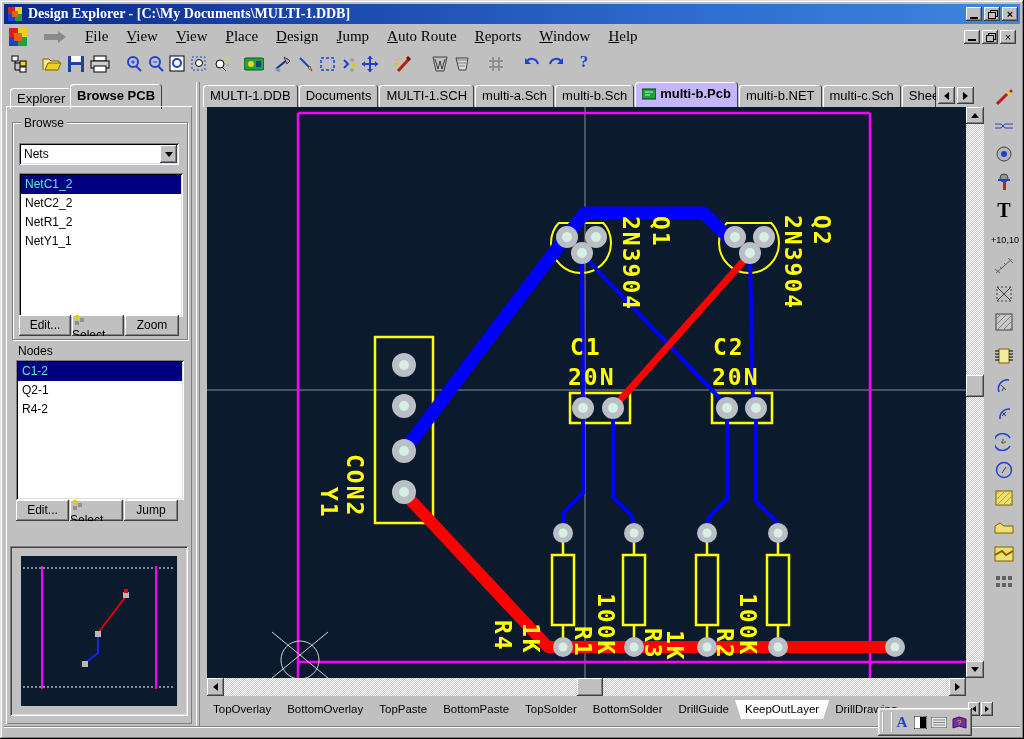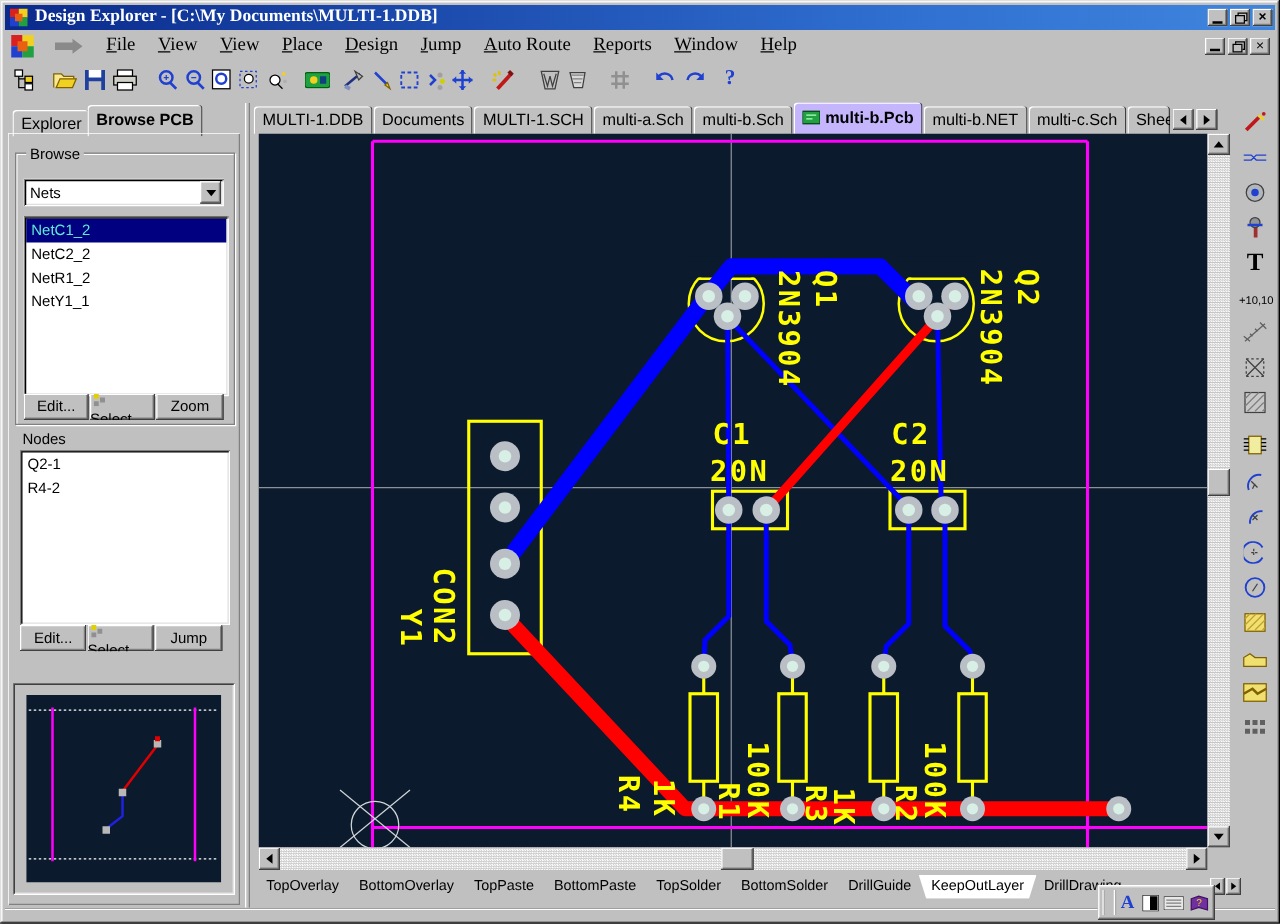--- a/index.html
+++ b/index.html
@@ -268,20 +268,21 @@
             <rect x="0" y="0" width="4" height="4" fill="#e0d000"></rect>
             <rect x="5" y="3" width="4" height="4" fill="#909090"></rect>
             <rect x="0" y="6" width="4" height="4" fill="#909090"></rect>
           </svg><span>Select</span>
       </div>
       <div class="abs btn" style="left:112px;top:192px;width:54px;height:21px;text-align:center;line-height:21px">Zoom</div>
     </div>
 
     <div class="abs" style="left:14px;top:262px">Nodes</div>
     <div class="abs field" style="left:12px;top:278px;width:164px;height:136px;overflow:hidden;padding:2px">
+      <div class="listitem sel">C1-2</div>
       <div class="listitem">Q2-1</div>
       <div class="listitem">R4-2</div>
     </div>
     <div class="abs btn" style="left:12px;top:418px;width:53px;height:21px;text-align:center;line-height:21px">Edit...</div>
     <div class="abs btn" style="left:66px;top:418px;width:53px;height:21px;line-height:21px;overflow:hidden;white-space:nowrap">
       <svg style="vertical-align:-1px;margin:0 2px 0 3px" width="9" height="10">
           <rect x="0" y="0" width="4" height="4" fill="#e0d000"></rect>
           <rect x="5" y="3" width="4" height="4" fill="#909090"></rect>
           <rect x="0" y="6" width="4" height="4" fill="#909090"></rect>
         </svg><span>Select</span>

